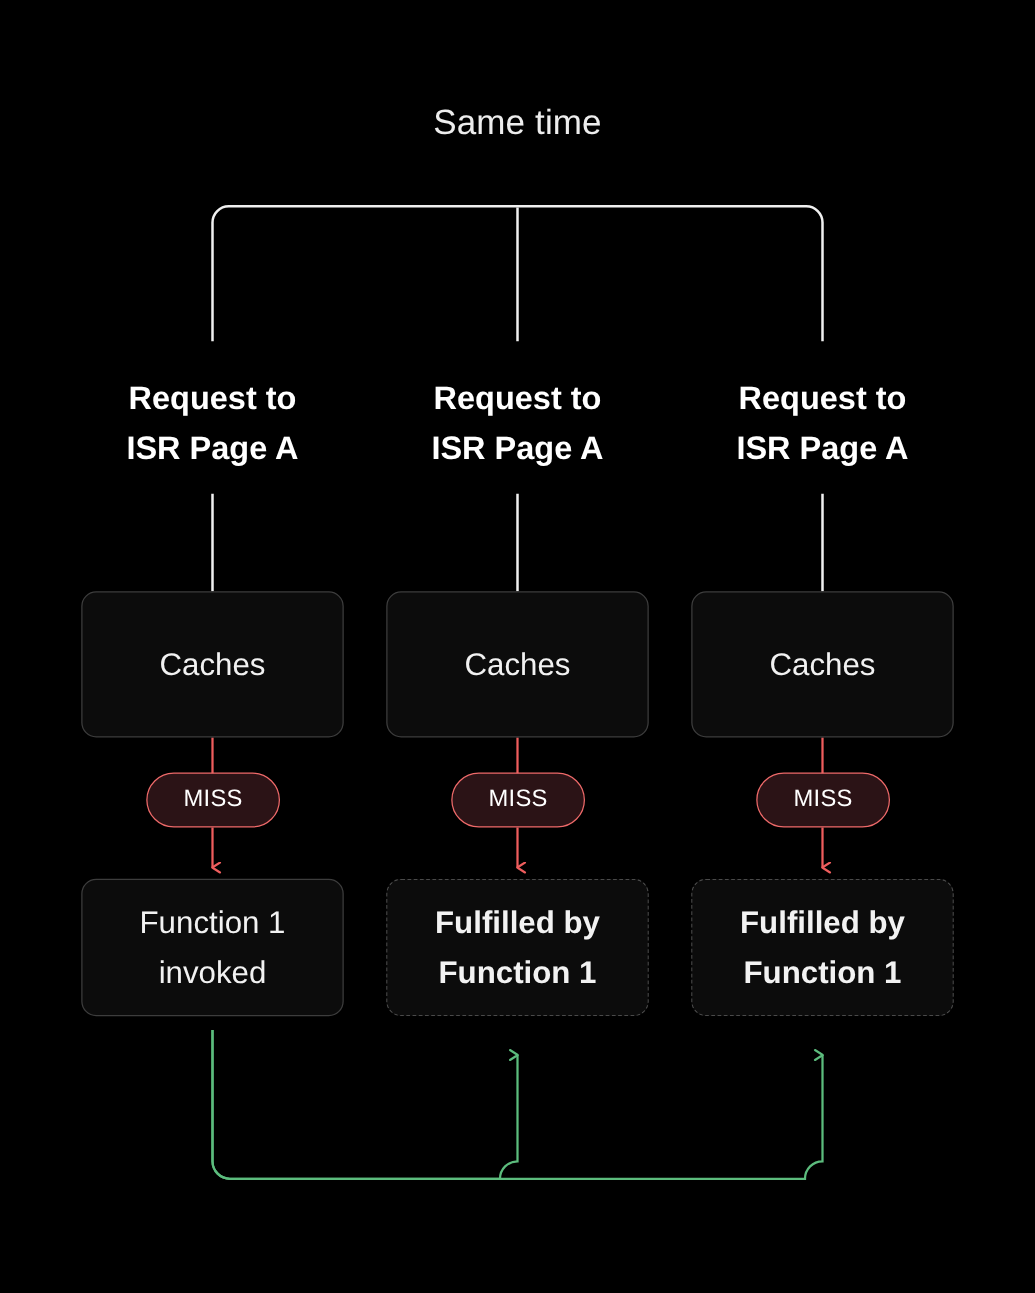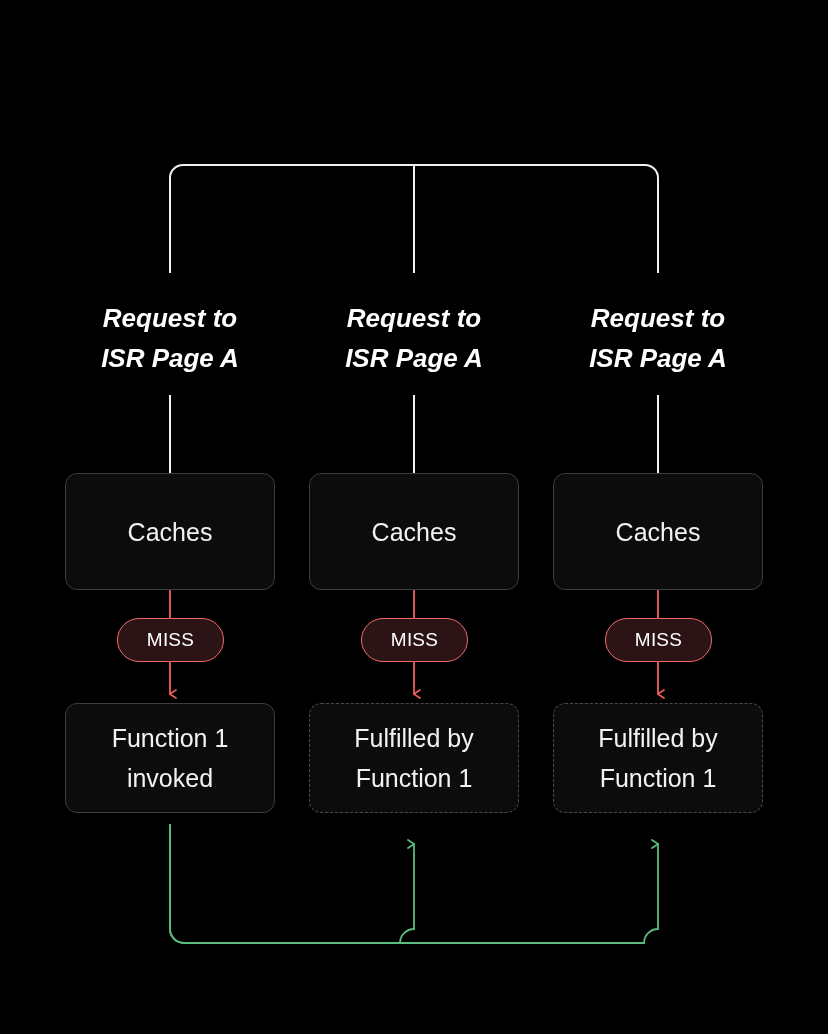--- a/index.html
+++ b/index.html
@@ -46,21 +46,20 @@
   .col-heading {
     position: absolute;
     top: 298px;
     width: 260px;
     text-align: center;
     font-size: 26px;
     font-weight: 700;
     line-height: 40px;
     color: #ffffff;
     white-space: pre-line;
-    font-style: italic;
   }
   .col1-heading { left: 40px; }
   .col2-heading { left: 284px; }
   .col3-heading { left: 528px; }
 
   
   .node {
     position: absolute;
     width: 210px;
     box-sizing: border-box;
@@ -73,20 +72,21 @@
     font-size: 25px;
     line-height: 40px;
     color: #f2f2f2;
     white-space: pre-line;
   }
   .node.solid {
     border: 1.5px solid #3d3d3d;
   }
   .node.dashed {
     border: 1.5px dashed #4a4a4a;
+    font-weight: bold;
   }
   .cache-node { top: 473px; height: 117px; }
   .func-node  { top: 703px; height: 110px; }
 
   .col1-x { left: 65px; }
   .col2-x { left: 309px; }
   .col3-x { left: 553px; }
 
   
   .miss-badge {
@@ -146,20 +146,21 @@
       <line x1="414" y1="662" x2="414" y2="694" stroke="#ef5d5d" stroke-width="1.8" marker-end="url(#arrow-red)"></line>
       <line x1="658" y1="662" x2="658" y2="694" stroke="#ef5d5d" stroke-width="1.8" marker-end="url(#arrow-green)" style="marker-end:url(#arrow-red)"></line>
     </g>
 
     <g>
       <path d="M170,824 L170,929 A14,14 0 0 0 184,943 L400,943 A14,14 0 0 1 414,929 L414,844" fill="none" stroke="#5cbc7d" stroke-width="1.8" marker-end="url(#arrow-green)"></path>
       <path d="M170,824 L170,929 A14,14 0 0 0 184,943 L644,943 A14,14 0 0 1 658,929 L658,844" fill="none" stroke="#5cbc7d" stroke-width="1.8" marker-end="url(#arrow-green)"></path>
     </g>
   </svg>
 
+  <div class="title">Same time</div>
 
   <div class="col-heading col1-heading">Request to
 ISR Page A</div>
   <div class="col-heading col2-heading">Request to
 ISR Page A</div>
   <div class="col-heading col3-heading">Request to
 ISR Page A</div>
 
   <div class="node solid cache-node col1-x">Caches</div>
   <div class="node solid cache-node col2-x">Caches</div>

